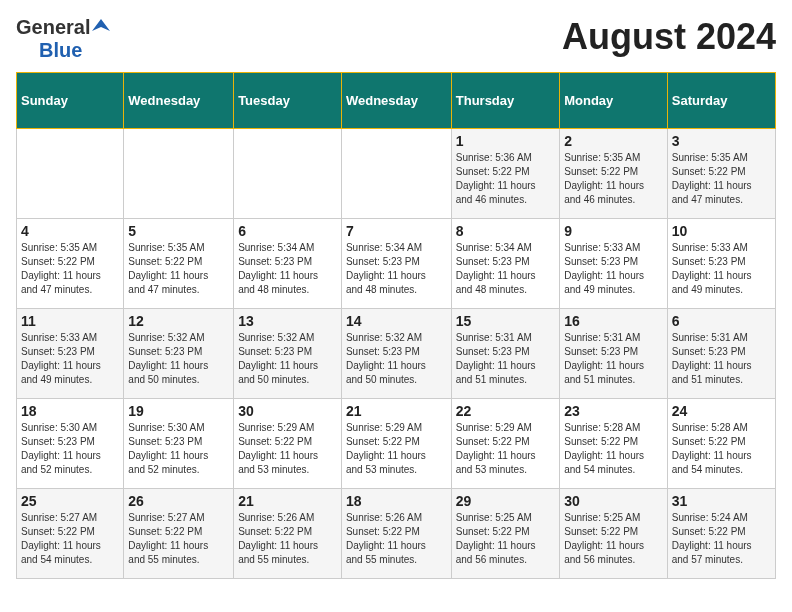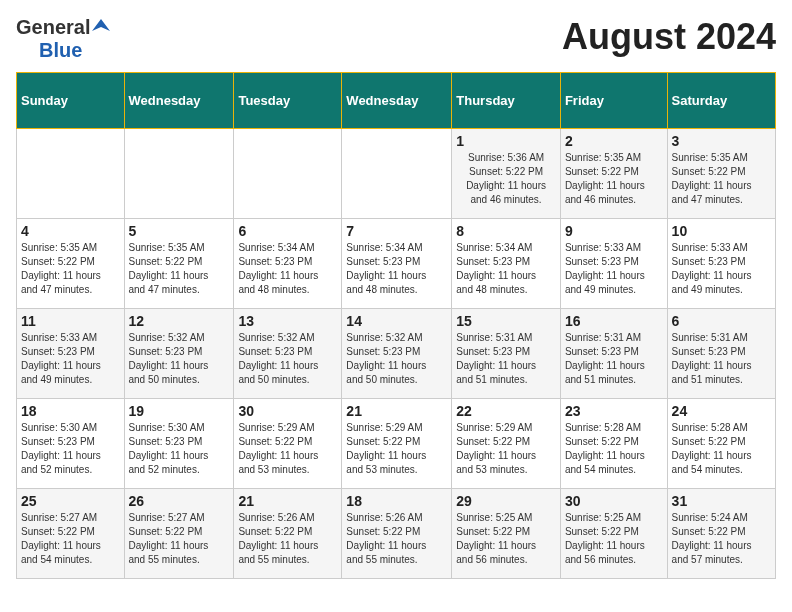--- a/index.html
+++ b/index.html
@@ -109,33 +109,33 @@
 </div>
 
 <table>
   <thead>
     <tr>
     <th>Sunday</th>
         <th>Wednesday</th>
         <th>Tuesday</th>
         <th>Wednesday</th>
         <th>Thursday</th>
-        <th>Friday</th>
+        <th>Monday</th>
         <th>Saturday</th>
       </tr>
   </thead>
   <tbody id="cal-body">
   <tr>
         <td class="empty"></td>
         <td class="empty"></td>
         <td class="empty"></td>
         <td class="empty"></td>
         <td>
           <div class="day-num">1</div>
-          <div class="day-info" style="white-space: pre-line; text-align: center;">Sunrise: 5:36 AM
+          <div class="day-info" style="white-space: pre-line;">Sunrise: 5:36 AM
 Sunset: 5:22 PM
 Daylight: 11 hours
 and 46 minutes.</div>
         </td>
         <td>
           <div class="day-num">2</div>
           <div class="day-info" style="white-space: pre-line;">Sunrise: 5:35 AM
 Sunset: 5:22 PM
 Daylight: 11 hours
 and 46 minutes.</div>

